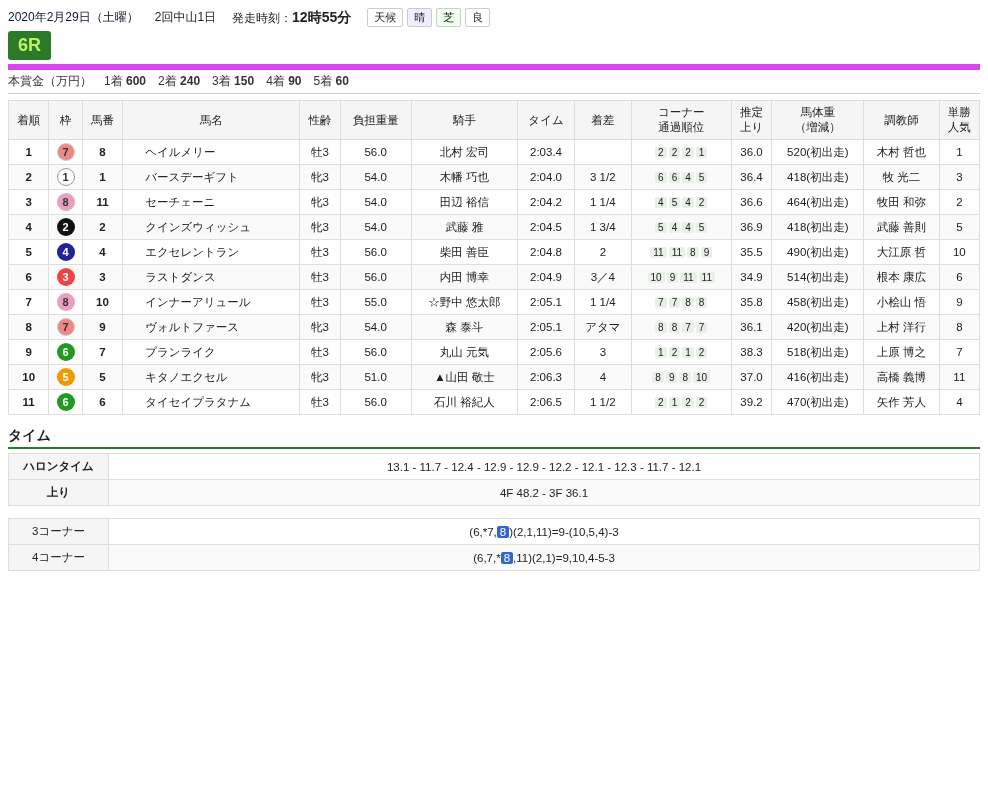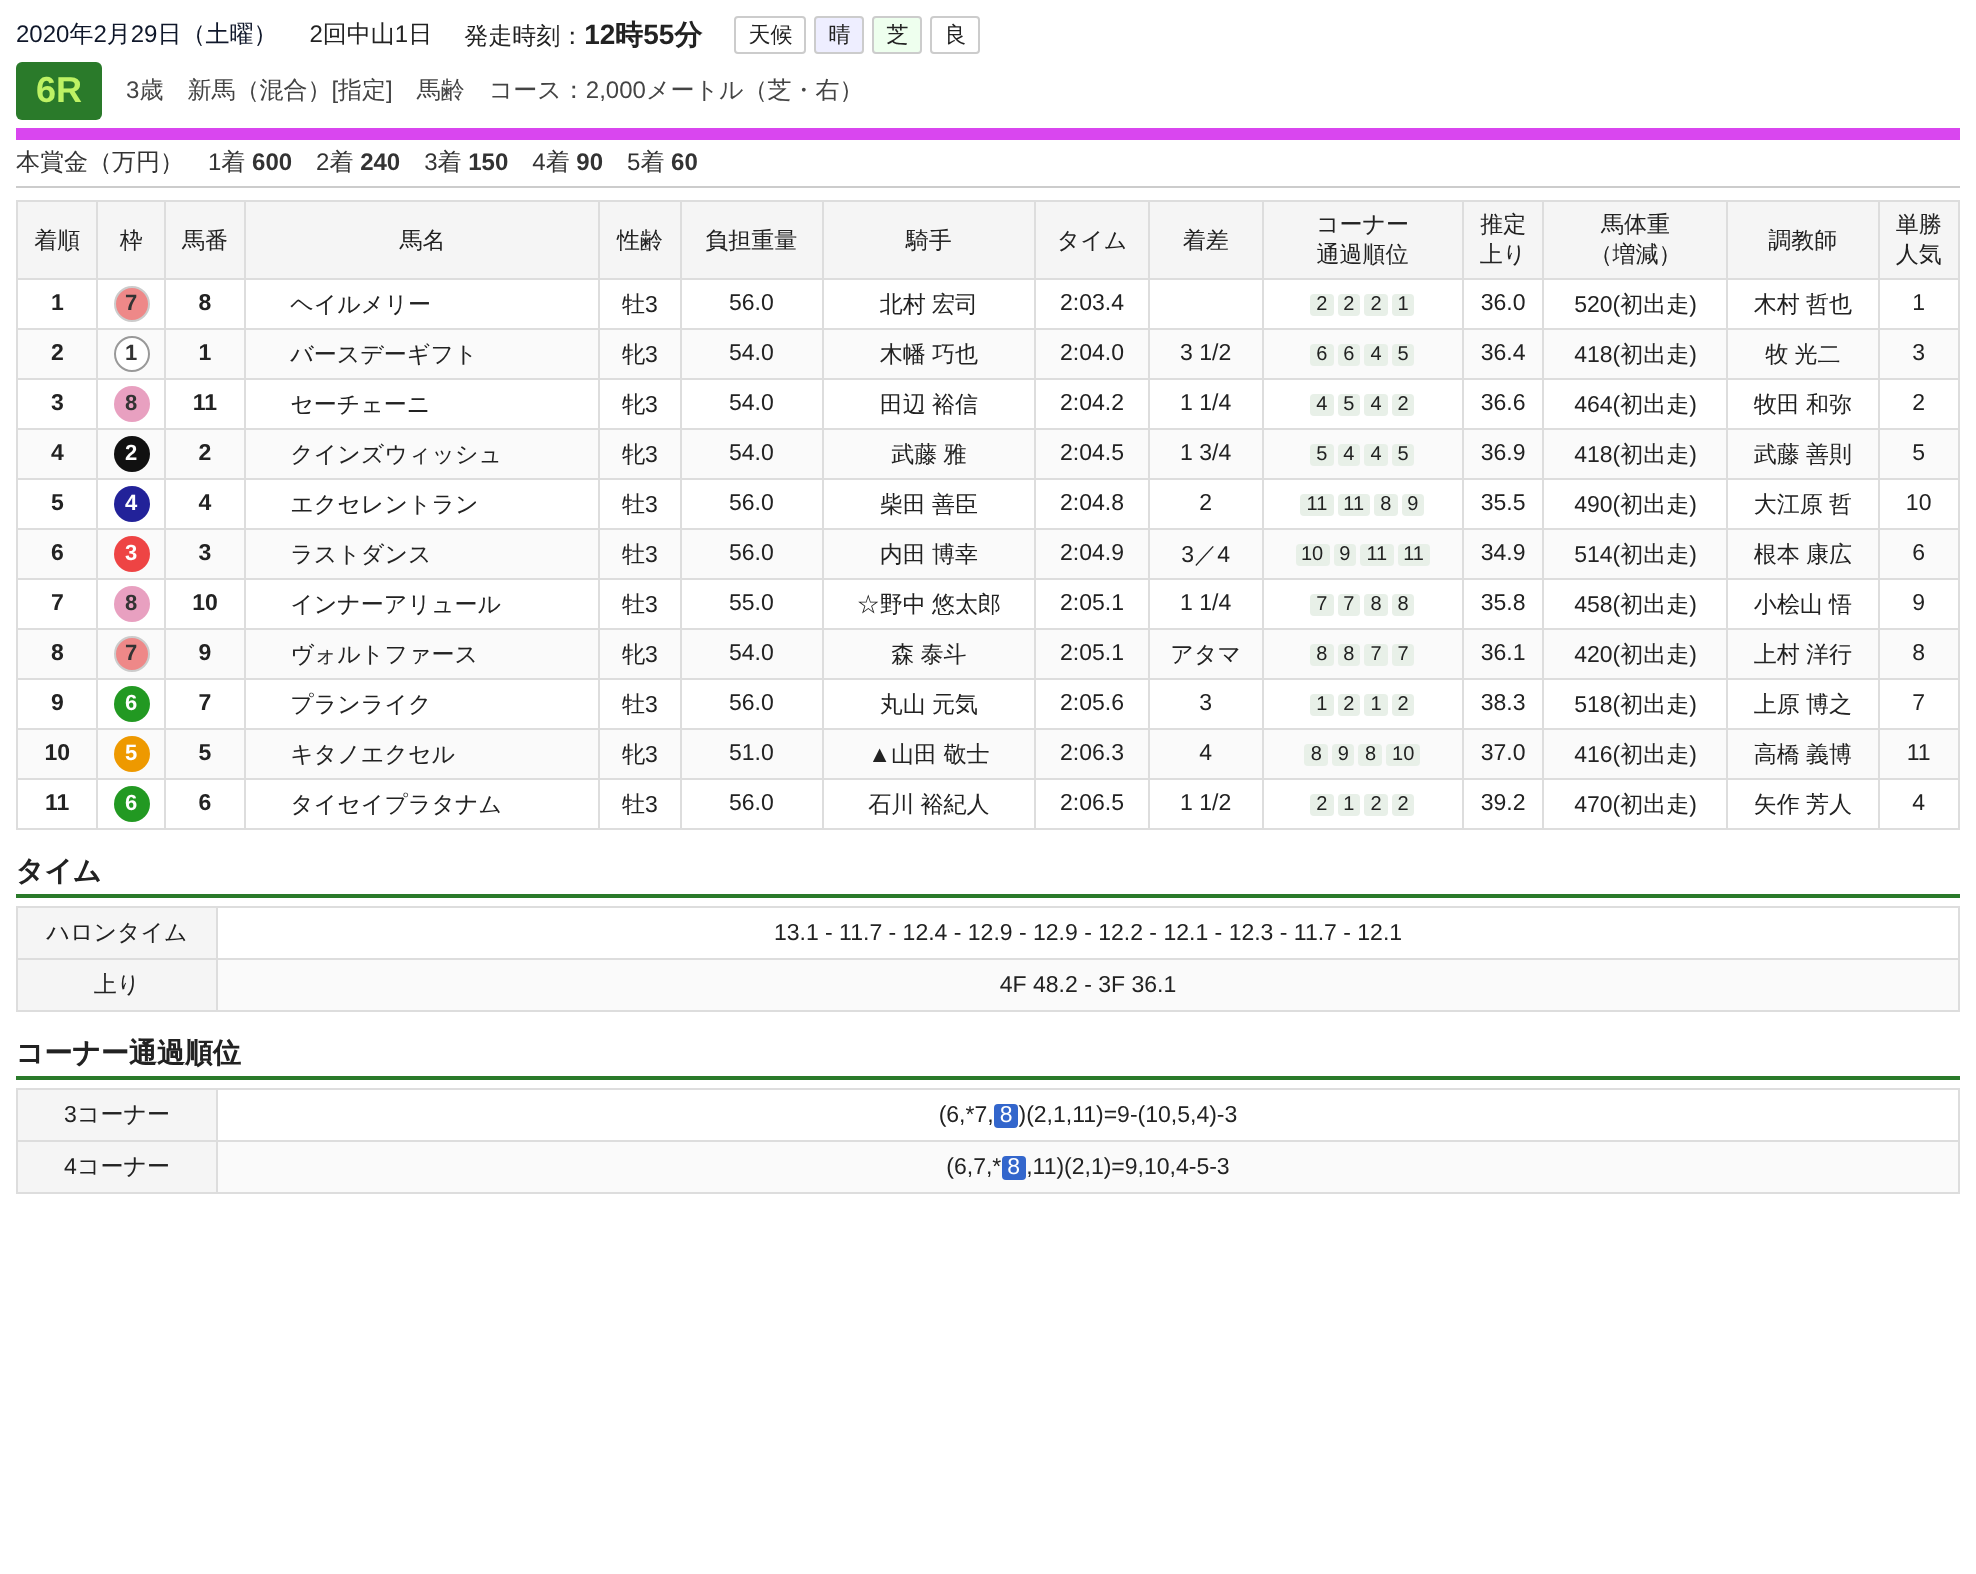--- a/index.html
+++ b/index.html
@@ -37,21 +37,21 @@
     .waku-7 { background: #e88; color: #333; border: 1px solid #ccc; }
     .waku-8 { background: #e8a0c0; color: #333; }
     
     .corner-cells { display: flex; gap: 2px; justify-content: center; }
     .corner-cell { display: inline-block; background: #e8f0e8; border-radius: 2px; padding: 0 3px; font-size: 10px; }
     
     .section-title { font-size: 14px; font-weight: bold; margin: 10px 0 4px 0; border-bottom: 2px solid #2a7a2a; padding-bottom: 2px; }
     
     .time-table { width: 100%; border-collapse: collapse; margin-bottom: 8px; }
     .time-table td { border: 1px solid #ddd; padding: 5px 8px; }
-    .time-table td:first-child { background: #f5f5f5; width: 100px; font-weight: normal; }
+    .time-table td:first-child { background: #f5f5f5; width: 100px; font-weight: bold; }
     
     .corner-table { width: 100%; border-collapse: collapse; }
     .corner-table td { border: 1px solid #ddd; padding: 5px 8px; }
     .corner-table td:first-child { background: #f5f5f5; width: 100px; }
     
     .highlighted { background: #3366cc; color: #fff; padding: 0 3px; border-radius: 2px; display: inline-block; }
     
     .td-name { text-align: left; padding-left: 22px; }
     .td-num { font-weight: bold; }
   </style>
@@ -68,21 +68,20 @@
     <span class="badge">天候</span>
     <span class="badge badge-sky">晴</span>
     <span class="badge badge-track">芝</span>
     <span class="badge">良</span>
   </span>
 </div>
 
 <div class="race-title-bar">
   <div class="race-num">6R</div>
   <div>
-    <div class="race-info">3歳　新馬（混合）[指定]　馬齢　コース：2,000メートル（芝・右）</div>
   </div>
 </div>
 
 <div class="prize-row">
   <span>本賞金（万円）</span>
   <span>1着 <strong>600</strong></span>
   <span>2着 <strong>240</strong></span>
   <span>3着 <strong>150</strong></span>
   <span>4着 <strong>90</strong></span>
   <span>5着 <strong>60</strong></span>
@@ -374,21 +373,20 @@
     </tr>
     <tr>
       <td>上り</td>
       <td>4F 48.2 - 3F 36.1</td>
     </tr>
   </tbody>
     </table>
 </div>
 
 <div style="margin-top:12px;">
-  <div class="section-title">コーナー通過順位</div>
   <table class="corner-table">
     <tbody id="corner-tbody">
         <tr>
     <td>3コーナー</td>
     <td>(6,*7,<span class="highlighted">8</span>)(2,1,11)=9-(10,5,4)-3</td>
   </tr>
         <tr>
     <td>4コーナー</td>
     <td>(6,7,*<span class="highlighted">8</span>,11)(2,1)=9,10,4-5-3</td>
   </tr>

